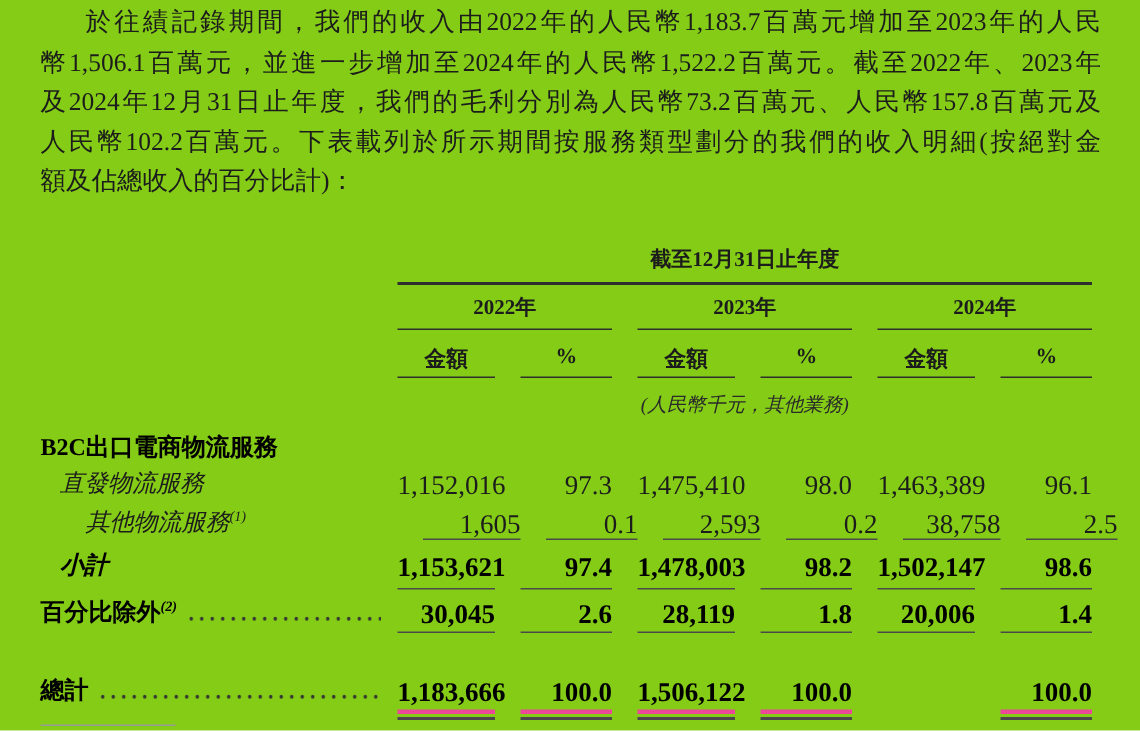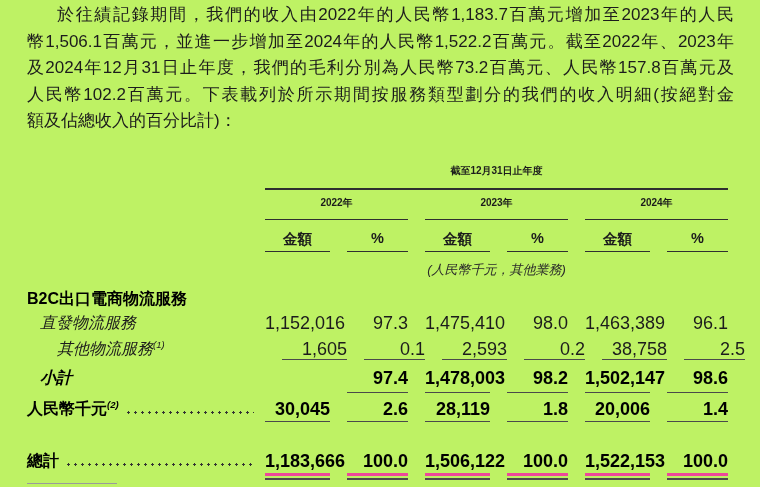--- a/index.html
+++ b/index.html
@@ -1,27 +1,27 @@
 <!DOCTYPE html>
 <html><head>
 <meta charset="utf-8">
 <style>
   html,body{margin:0;padding:0;background:#fff;}
   .page{
-    position:relative;width:760px;height:487px;background:#bef264;
-    font-family:Liberation Sans, sans-serif;
+    position:relative;width:760px;height:487px;background:#84cc16;
+    font-family:Liberation Serif, serif;
     color:#1c1c1c;overflow:hidden;
   }
   
   .para{position:absolute;left:27px;top:2px;width:707px;font-size:17px;line-height:26.5px;}
   .pline{text-align:justify;text-align-last:justify;text-justify:inter-character;white-space:nowrap;}
   .pline.first{text-indent:30px;}
   .pline.last{text-align-last:left;white-space:normal;}
   
-  .hd{position:absolute;font-weight:bold;font-size:10px;text-align:center;white-space:nowrap;}
+  .hd{position:absolute;font-weight:bold;font-size:14px;text-align:center;white-space:nowrap;}
   .span-hd{left:265px;top:164px;width:463px;}
   .rule{position:absolute;background:#2f2f2f;}
   .rule.top-rule{left:265px;top:188px;width:463px;height:2px;}
   .yr-rule{top:218.5px;height:1.6px;}
   .col-rule{top:250.5px;height:1.5px;}
   .yr-hd{top:196px;width:143px;}
   .g1{left:265px;} .g2{left:425px;} .g3{left:585px;}
   .col-hd{top:230px;font-size:14.5px;}
   .note{position:absolute;left:265px;top:261px;width:463px;text-align:center;
         font-style:italic;font-size:13px;color:#2a2a2a;}
@@ -118,47 +118,47 @@
     <div class="cell c4">0.2</div>
     <div class="cell c5">38,758</div>
     <div class="cell c6">2.5</div>
   </div>
 
   <div class="trow r3">
     <div class="lbl ind it bold">
       <span class="ltxt">小計</span>
       <span class="leader"></span>
     </div>
+    <div class="cell c1">1,153,621</div>
     <div class="cell c2">97.4</div>
     <div class="cell c3">1,478,003</div>
     <div class="cell c4">98.2</div>
     <div class="cell c5">1,502,147</div>
     <div class="cell c6">98.6</div>
   </div>
 
   <div class="trow r4">
     <div class="lbl bold">
-      <span class="ltxt"><span>人民幣千元</span><sup class="fn">(2)</sup></span>
+      <span class="ltxt"><span>百分比除外</span><sup class="fn">(2)</sup></span>
       <span class="leader"></span>
     </div>
     <div class="cell c1">30,045</div>
     <div class="cell c2">2.6</div>
     <div class="cell c3">28,119</div>
     <div class="cell c4">1.8</div>
     <div class="cell c5">20,006</div>
     <div class="cell c6">1.4</div>
   </div>
 
   <div class="trow r5">
     <div class="lbl bold">
       <span class="ltxt">總計</span>
       <span class="leader"></span>
     </div>
     <div class="cell c1">1,183,666</div>
     <div class="cell c2">100.0</div>
     <div class="cell c3">1,506,122</div>
     <div class="cell c4">100.0</div>
-    <div class="cell c5">1,522,153</div>
     <div class="cell c6">100.0</div>
   </div>
 
   <div class="fn-rule"></div>
 </div>
 
 </body></html>

